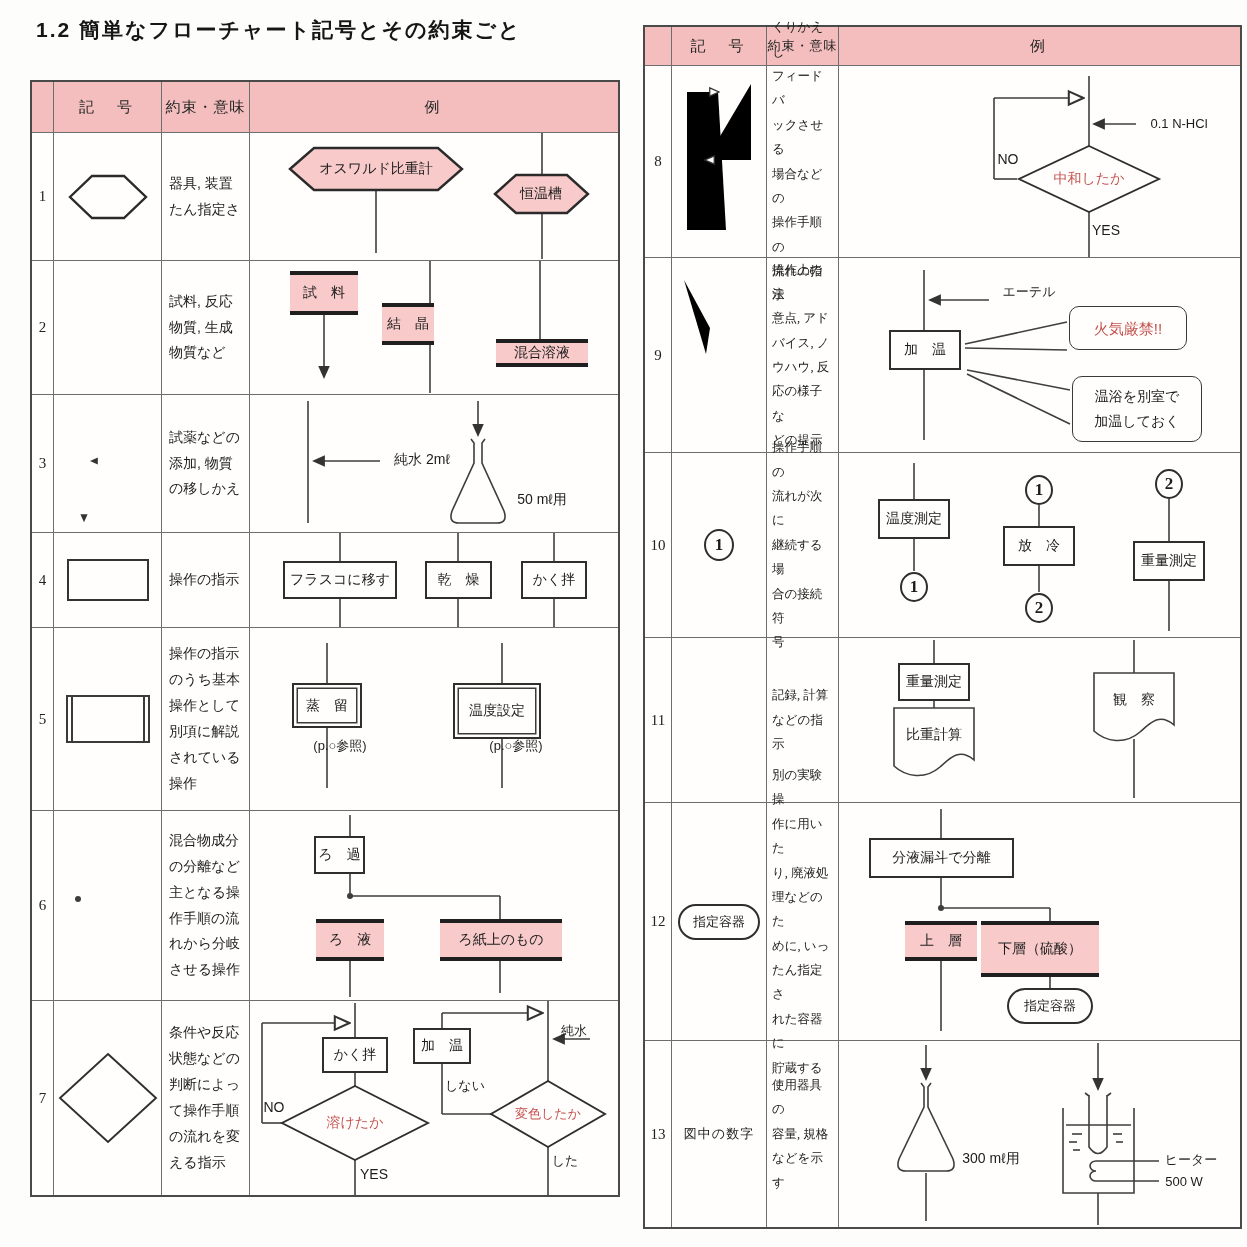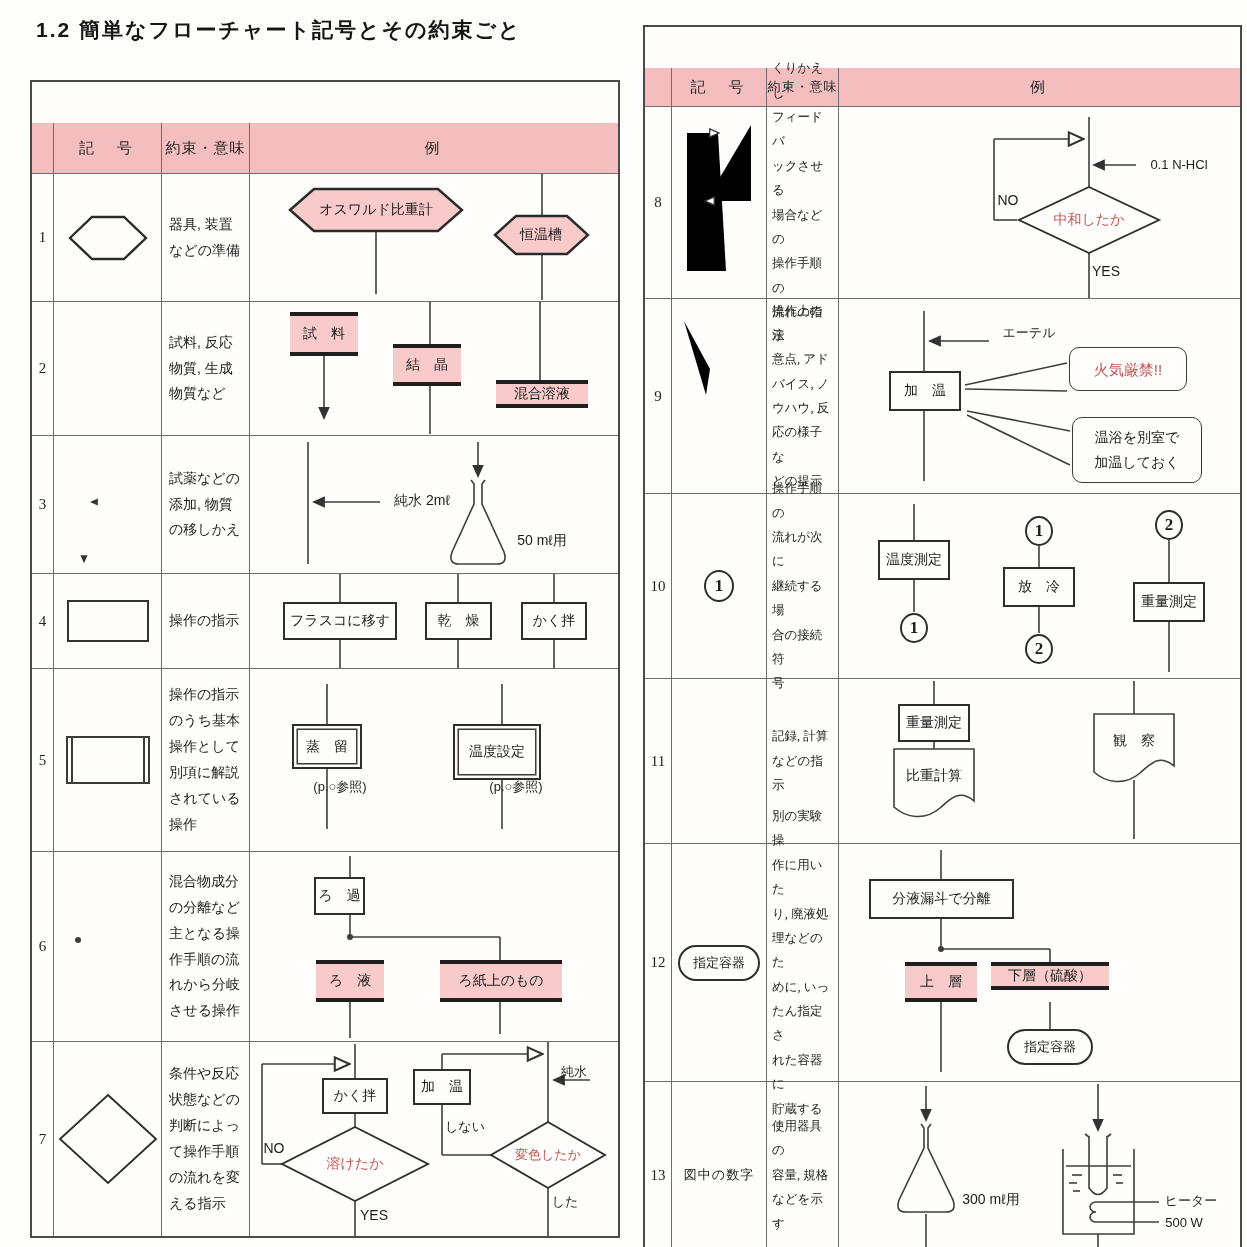--- a/index.html
+++ b/index.html
@@ -2,21 +2,21 @@
 <html><head>
 <meta charset="utf-8">
 <style>
   html,body{margin:0;padding:0;}
   body{width:1247px;height:1247px;background:#fdfdfb;position:relative;
        font-family:"Liberation Sans","DejaVu Sans",sans-serif;color:#1c1c1c;}
   .title{position:absolute;left:36px;top:16px;font-size:21px;font-weight:600;
          letter-spacing:2px;color:#161616;}
   .tbl{position:absolute;border:2px solid #4a4a4a;background:#fffefd;box-sizing:border-box;}
   .tr{display:flex;border-top:1px solid #6e6e6e;box-sizing:border-box;}
-  .tr.first{border-top:none;margin-top:41px;}
+  .tr.first{border-top:none;}
   .td{border-left:1px solid #6e6e6e;position:relative;box-sizing:border-box;}
   .td:first-child{border-left:none;}
   .num{display:flex;align-items:center;justify-content:center;
        font-family:"Liberation Serif","DejaVu Serif",serif;font-size:15px;color:#222;}
   .tbl-l .num{width:21px;} .tbl-r .num{width:26px;}
   .tbl-l .sym{width:108px;} .tbl-r .sym{width:95px;}
   .tbl-l .mean{width:88px;} .tbl-r .mean{width:72px;}
   .ex{flex:1;}
   .sym{display:flex;align-items:center;justify-content:center;}
   .mean{display:flex;align-items:center;padding:4px 4px 4px 7px;font-size:14px;
@@ -72,21 +72,21 @@
   </div>
 
   <div class="tr" style="height:128px">
     <div class="td num">1</div>
     <div class="td sym">
       <svg width="108" height="128">
         <polygon points="16,64 38,43 70,43 92,64 70,85 38,85" fill="#fffefd" stroke="#2a2a2a" stroke-width="2.4"></polygon>
       </svg>
     </div>
     <div class="td mean">器具, 装置
-などの準備</div>
+たん指定さ</div>
     <div class="td ex">
       <svg class="dsvg">
         <g>
           <line x1="126" y1="57" x2="126" y2="120"></line>
           <line x1="292" y1="0" x2="292" y2="42"></line>
           <line x1="292" y1="80" x2="292" y2="126"></line>
         </g>
         <polygon points="40,36 64,15 188,15 212,36 188,57 64,57" fill="#f8caca" stroke="#2a2a2a" stroke-width="2.4"></polygon>
         <polygon points="245,61 266,42 317,42 338,61 317,80 266,80" fill="#f8caca" stroke="#2a2a2a" stroke-width="2.4"></polygon>
       </svg>
@@ -109,21 +109,21 @@
     <div class="td ex">
       <svg class="dsvg">
         <g>
           <line x1="74" y1="54" x2="74" y2="116" marker-end="url(#mA)"></line>
           <line x1="180" y1="0" x2="180" y2="42"></line>
           <line x1="180" y1="84" x2="180" y2="132"></line>
           <line x1="290" y1="0" x2="290" y2="78"></line>
         </g>
       </svg>
       <div class="fbox pbar" style="left:40px;top:10px;width:68px;height:44px">試　料</div>
-      <div class="fbox pbar" style="left:143px;top:42px;width:68px;height:42px">結　晶</div>
+      <div class="fbox pbar" style="left:132px;top:42px;width:52px;height:42px">結　晶</div>
       <div class="fbox pbar s13" style="left:246px;top:78px;width:92px;height:28px">混合溶液</div>
     </div>
   </div>
 
   <div class="tr" style="height:138px">
     <div class="td num">3</div>
     <div class="td sym">
       <svg width="108" height="138">
         <line x1="30" y1="8" x2="30" y2="126" marker-end="url(#mA)"></line>
         <line x1="96" y1="66" x2="37" y2="66" marker-end="url(#mA)"></line>
@@ -429,21 +429,21 @@
           <line x1="102" y1="75" x2="102" y2="105"></line>
           <circle cx="102" cy="105" r="3" fill="#3e3e3e" stroke="none"></circle>
           <line x1="102" y1="105" x2="211" y2="105"></line>
           <line x1="211" y1="105" x2="211" y2="118"></line>
           <line x1="102" y1="158" x2="102" y2="228"></line>
           <line x1="211" y1="158" x2="211" y2="185"></line>
         </g>
       </svg>
       <div class="fbox" style="left:30px;top:35px;width:145px;height:40px">分液漏斗で分離</div>
       <div class="fbox pbar" style="left:66px;top:118px;width:72px;height:40px">上　層</div>
-      <div class="fbox pbar s13" style="left:152px;top:118px;width:118px;height:28px">下層（硫酸）</div>
+      <div class="fbox pbar s13" style="left:142px;top:118px;width:118px;height:56px">下層（硫酸）</div>
       <div class="stadium" style="left:168px;top:185px;width:86px;height:36px">指定容器</div>
     </div>
   </div>
 
   <div class="tr" style="height:187px">
     <div class="td num">13</div>
     <div class="td sym">
       <div class="symtext">図中の数字</div>
     </div>
     <div class="td mean">使用器具の

